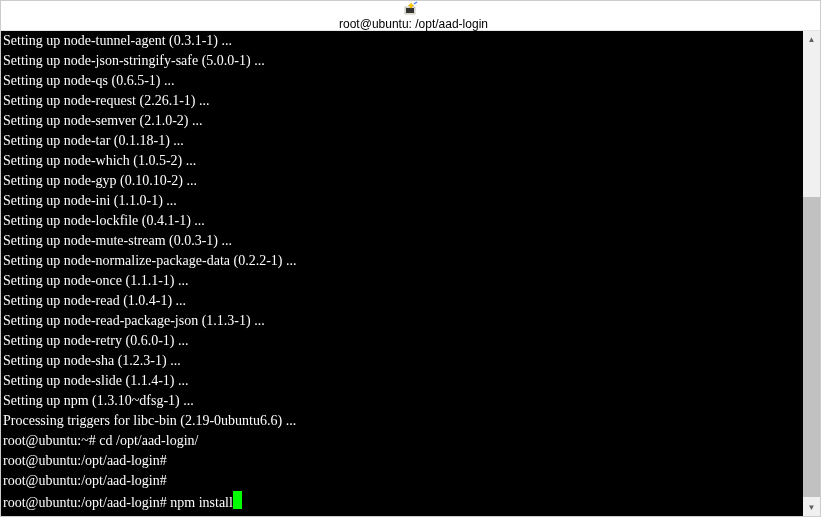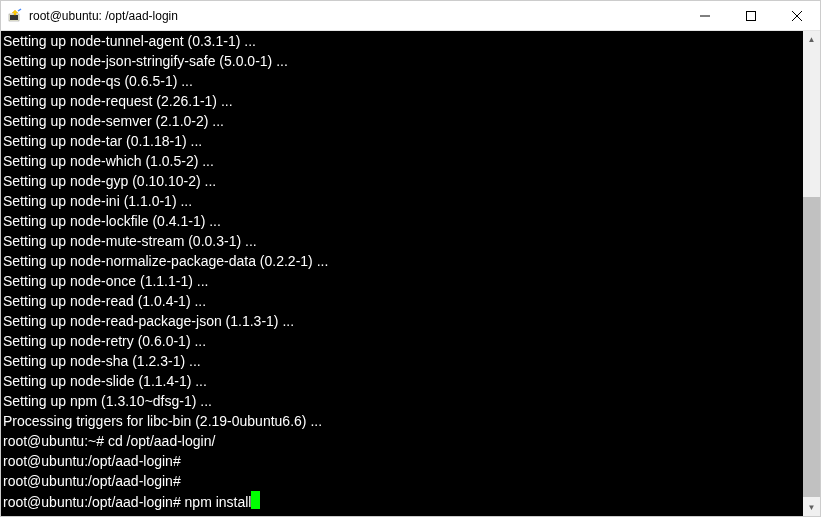--- a/index.html
+++ b/index.html
@@ -22,20 +22,21 @@
       flex-direction: column;
       border: 1px solid #ccc;
     }
     .titlebar {
       height: 30px;
       background: #fff;
       display: flex;
       align-items: center;
       padding-left: 6px;
       border-bottom: 1px solid #e5e5e5;
+      flex-direction: column;
     }
     .titlebar-icon {
       width: 16px;
       height: 16px;
       margin-right: 6px;
       display: flex;
       align-items: center;
       justify-content: center;
     }
     .titlebar-title {
@@ -54,21 +55,21 @@
       align-items: center;
       justify-content: center;
       font-size: 10px;
       color: #000;
       cursor: pointer;
     }
     .terminal {
       flex: 1;
       background: #000;
       color: #fff;
-      font-family: Liberation Sans, sans-serif;
+      font-family: Liberation Serif, serif;
       font-size: 14px;
       line-height: 20px;
       padding: 0;
       overflow-y: auto;
       position: relative;
     }
     .terminal-content {
       padding: 0 0 0 2px;
       white-space: pre;
     }

